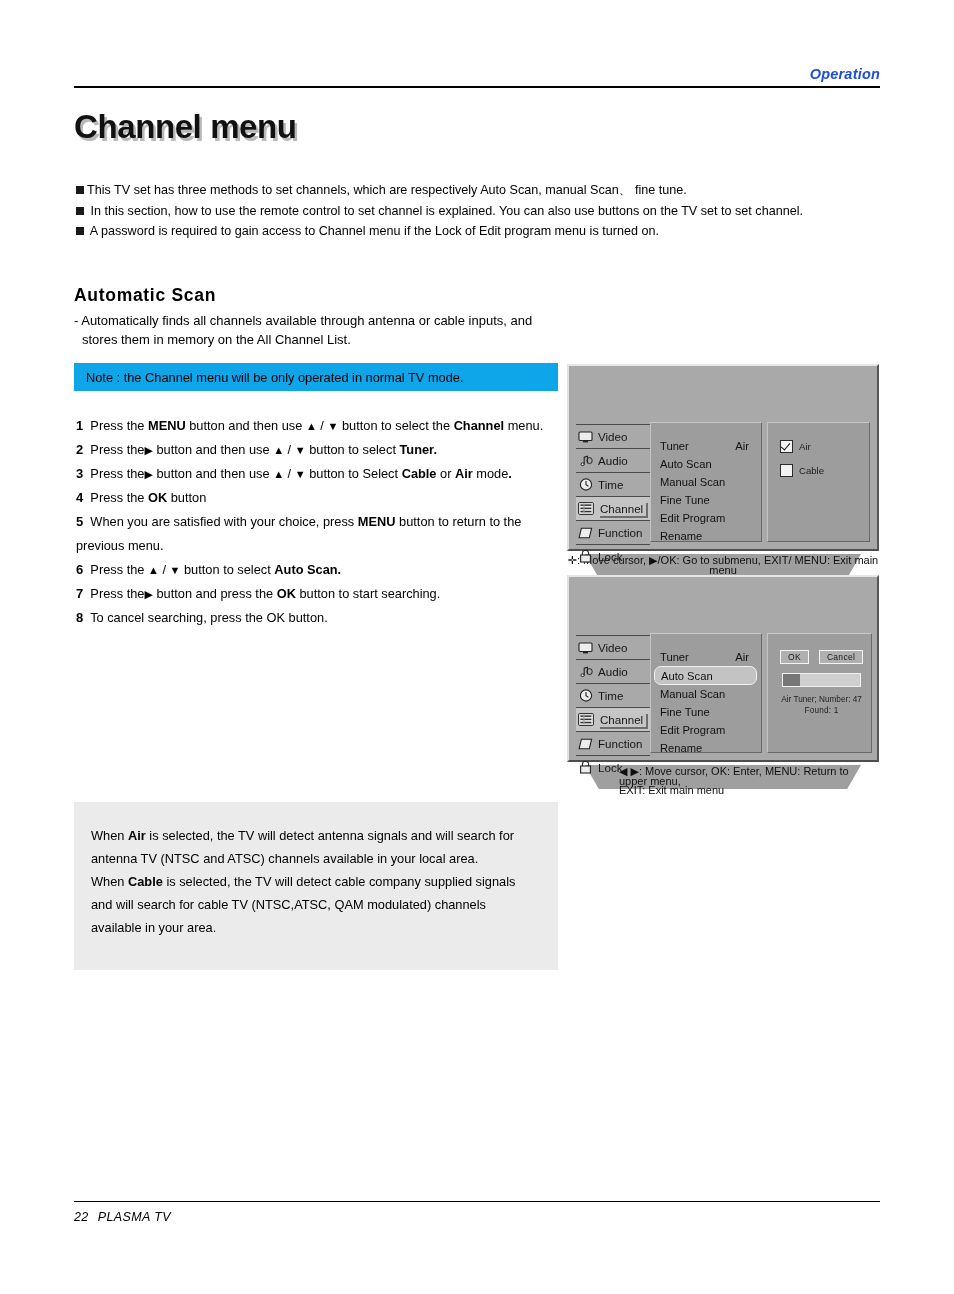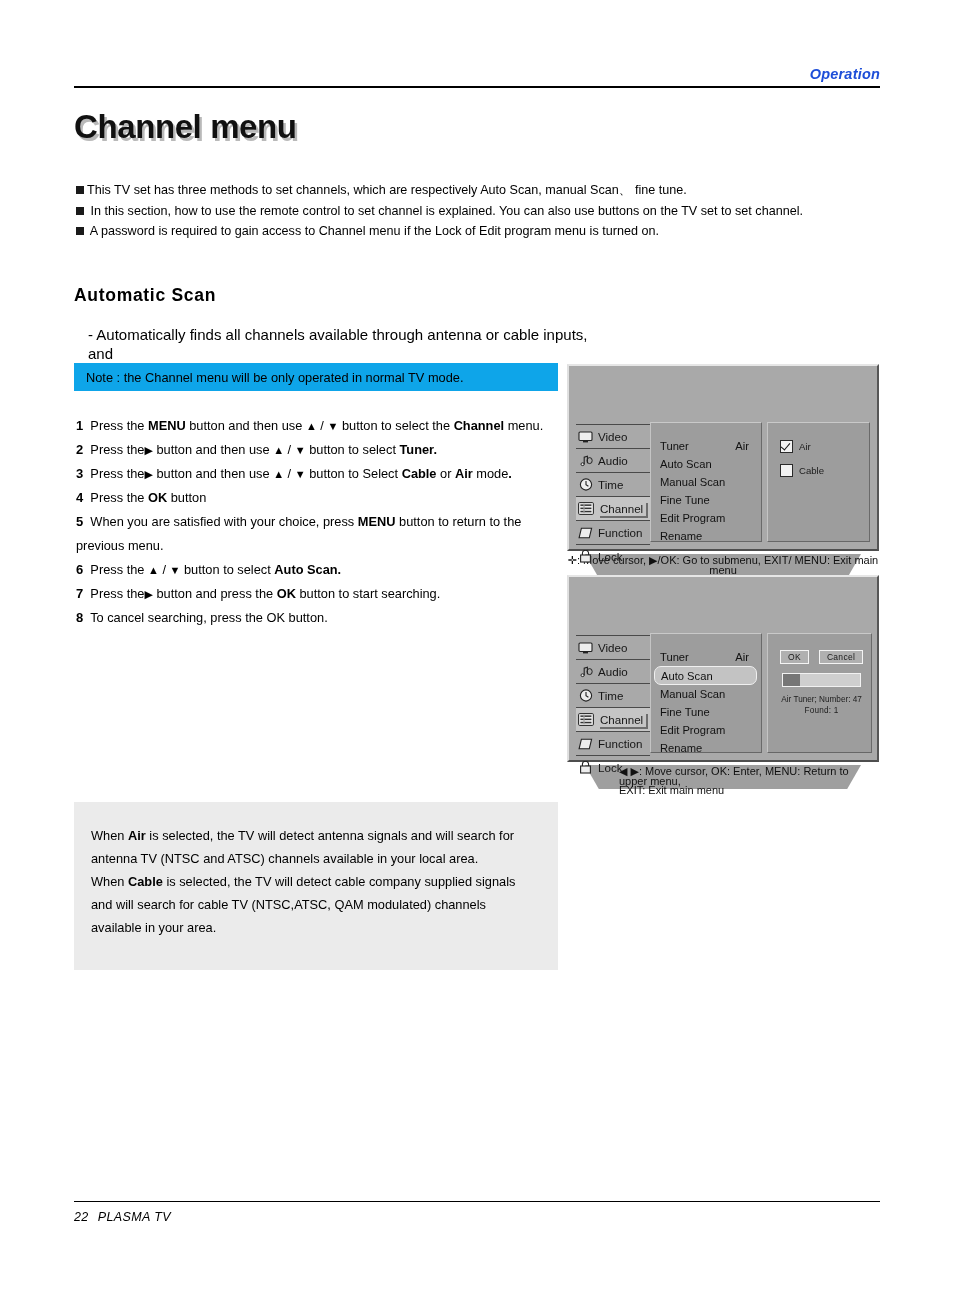--- a/index.html
+++ b/index.html
@@ -78,25 +78,24 @@
     position: absolute;
     left: 74px;
     top: 285px;
     font-size: 17.5px;
     font-weight: bold;
     letter-spacing: 0.7px;
   }
   .section-sub {
     position: absolute;
     left: 74px;
-    top: 325px;
+    top: 311px;
     width: 520px;
-    font-size: 15px;
+    font-size: 13px;
     line-height: 19px;
-    margin-left: 14px;
   }
   .section-sub .ind { display:block; padding-left: 8px; }
 
   
   .note-box {
     position: absolute;
     left: 74px;
     top: 363px;
     width: 484px;
     height: 28px;

